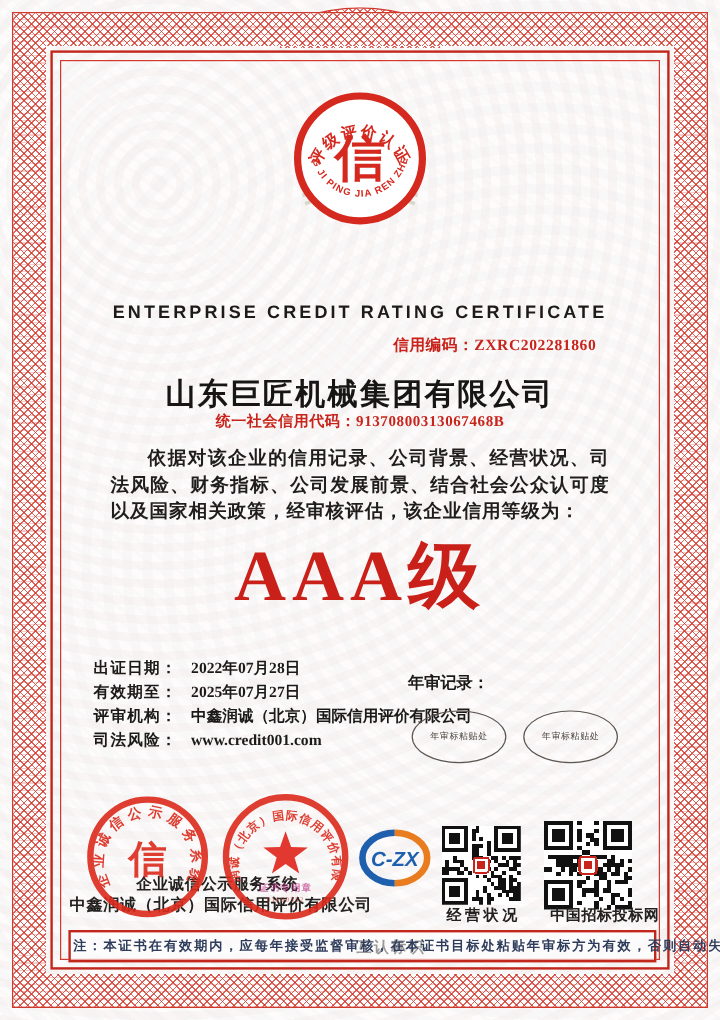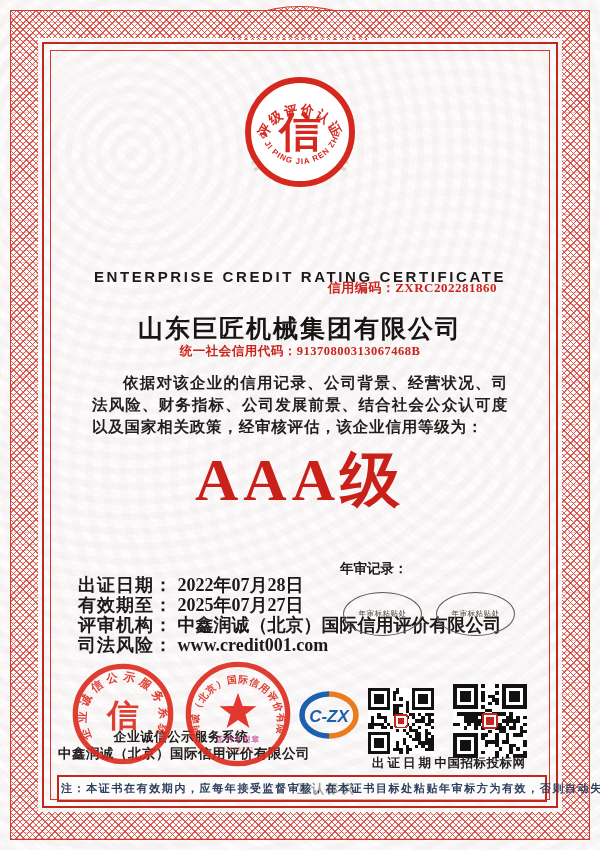--- a/index.html
+++ b/index.html
@@ -29,51 +29,51 @@
     background:
       repeating-linear-gradient(45deg, rgba(207,49,37,.7) 0 1px, transparent 1px 4.5px),
       repeating-linear-gradient(-45deg, rgba(207,49,37,.7) 0 1px, transparent 1px 4.5px),#fff;}
   .frame-heavy{position:absolute;inset:42px;border:2px solid #c2271c;pointer-events:none;}
   .frame-thin{position:absolute;inset:50px;border:1px solid #cf3a2d;pointer-events:none;}
 
   .abs{position:absolute;}
   .ctr{left:0;right:0;text-align:center;}
 
   .title{top:203px;font-size:44px;font-weight:bold;color:#181716;letter-spacing:7px;}
-  .subtitle{top:268px;font-family:"Liberation Sans","DejaVu Sans",sans-serif;
+  .subtitle{top:252px;font-family:"Liberation Sans","DejaVu Sans",sans-serif;
             font-size:15px;font-weight:bold;color:#1c1b1a;letter-spacing:2.6px;}
   .credit-code{top:279px;right:103px;font-size:13px;font-weight:bold;color:#c8241b;letter-spacing:.5px;}
   .company{top:312px;font-size:25px;font-weight:bold;color:#171615;letter-spacing:2px;}
   .social-code{top:343px;font-size:12.5px;font-weight:bold;color:#c8241b;letter-spacing:.5px;}
   .body-par{top:372px;left:92px;width:416px;font-size:15.5px;font-weight:bold;color:#201e1d;
             line-height:1.42;letter-spacing:.8px;text-align:justify;text-indent:2em;}
   .rating{top:440px;font-size:60px;font-weight:bold;color:#c9201a;letter-spacing:5px;}
 
-  .fields{top:547px;left:78px;font-size:18px;font-weight:bold;color:#1b1a19;margin-top:28px;}
+  .fields{top:547px;left:78px;font-size:13px;font-weight:bold;color:#1b1a19;}
   .fields .row{height:20px;line-height:20px;white-space:nowrap;}
   .fields .lb{display:inline-block;min-width:78px;letter-spacing:1px;}
   .fields .row.cont .lb{visibility:hidden;}
 
   .annual-label{top:560px;left:340px;font-size:13.5px;font-weight:bold;color:#1b1a19;}
   .sticker{position:absolute;top:592px;width:77px;height:42px;border:1.4px solid #5a5550;
            border-radius:50%;display:flex;align-items:center;justify-content:center;
            font-size:7.5px;color:#4a453f;letter-spacing:.5px;}
   .sticker.s1{left:343px;} .sticker.s2{left:436px;}
 
   .seal{opacity:.9;}
   .org-lines{top:729px;left:58px;width:246px;text-align:center;z-index:1;
              font-size:13px;font-weight:bold;color:#23211f;line-height:15px;letter-spacing:.5px;}
   .org-lines .l2{font-size:13.5px;margin-top:2px;white-space:nowrap;}
   .z2{z-index:2;}
 
   .czx-label{top:753px;left:297px;width:66px;font-size:12.5px;
              font-weight:bold;color:#23211f;letter-spacing:2px;margin-top:28px;}
   .qr-label{top:755px;text-align:center;font-size:12.5px;font-weight:bold;color:#23211f;}
   .qr1-label{left:362px;width:82px;letter-spacing:3px;}
-  .qr2-label{left:434px;width:92px;letter-spacing:.5px;}
+  .qr2-label{left:458px;width:92px;letter-spacing:.5px;}
 
   .note{top:775px;left:57px;width:482px;border:2px solid #c2271c;background:rgba(255,255,255,.55);
         padding:4px 2px;text-align:center;font-size:11px;font-weight:bold;
         color:#2e3d5c;letter-spacing:1.6px;white-space:nowrap;}
 </style>
 </head>
 <body>
 
 <div class="page">
   <div class="texture"></div>
@@ -412,17 +412,17 @@
         <rect x="6" y="6" width="9" height="9" fill="#111"></rect>
         <rect x="42" y="0" width="21" height="21" fill="#111"></rect>
         <rect x="45" y="3" width="15" height="15" fill="#fff"></rect>
         <rect x="48" y="6" width="9" height="9" fill="#111"></rect>
         <rect x="0" y="42" width="21" height="21" fill="#111"></rect>
         <rect x="3" y="45" width="15" height="15" fill="#fff"></rect>
         <rect x="6" y="48" width="9" height="9" fill="#111"></rect>
         <rect x="25.5" y="25.5" width="12" height="12" rx="2" fill="#fff" stroke="#c8241b" stroke-width="1.5"></rect>
         <rect x="28.5" y="28.5" width="6" height="6" fill="#c8241b"></rect>
       </svg></div>
-  <div class="abs qr-label qr1-label">出证日期</div>
+  <div class="abs qr-label qr1-label">经营状况</div>
   <div class="abs qr-label qr2-label">中国招标投标网</div>
 
   <div class="abs note">注：本证书在有效期内，应每年接受监督审核，在本证书目标处粘贴年审标方为有效，否则自动失效。</div>
 </div>
 
 </body></html>

